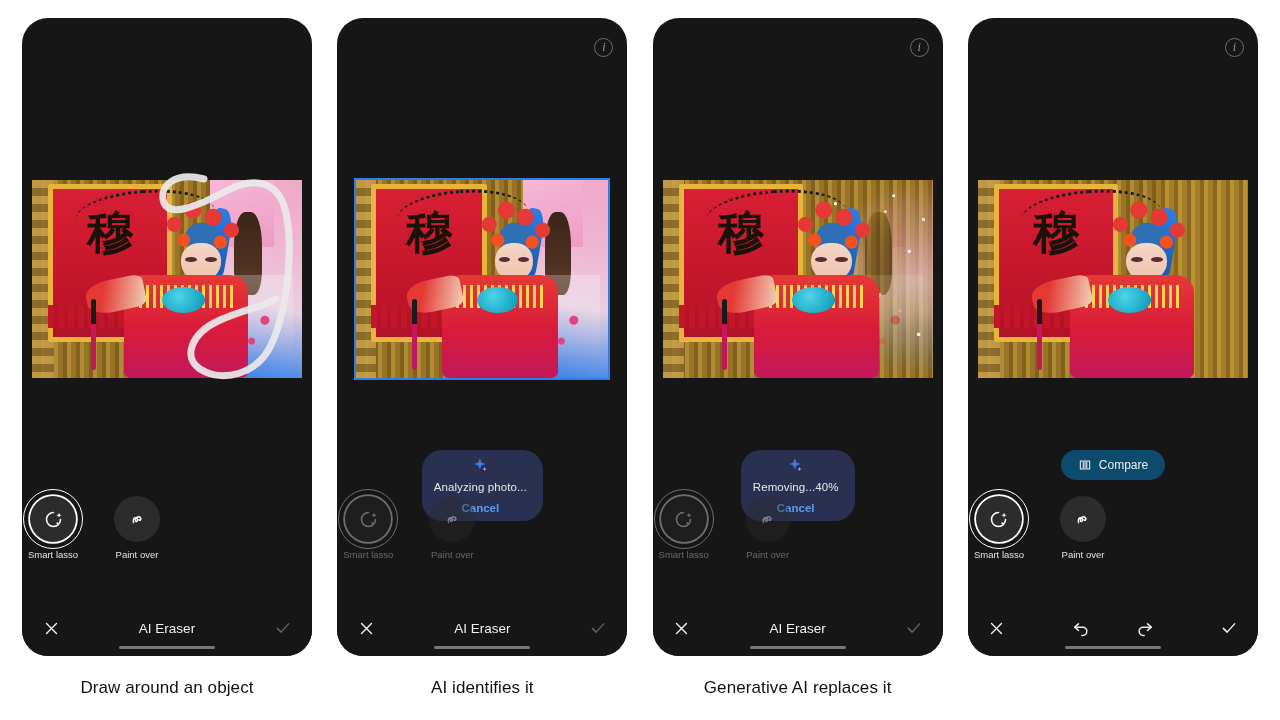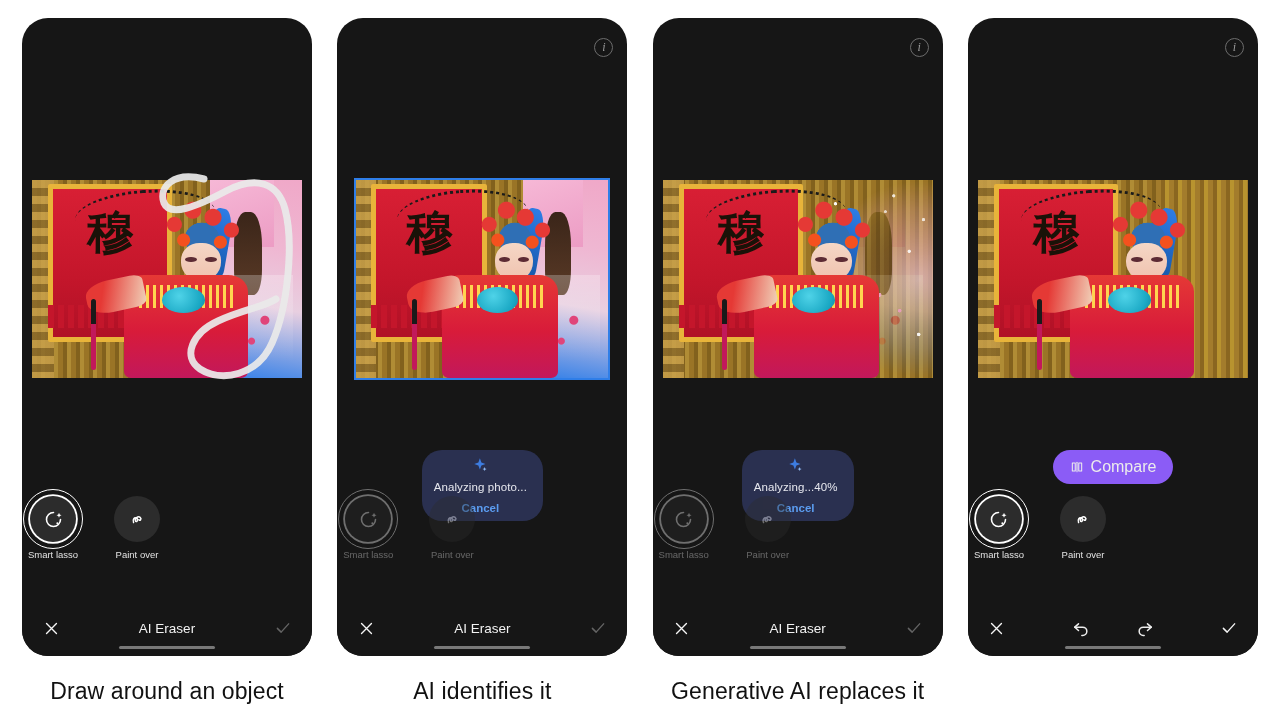--- a/index.html
+++ b/index.html
@@ -294,25 +294,25 @@
     border-radius: 20px;
     padding: 7px 16px 7px 12px;
     flex-direction: column;
   }
   .chip .spark { width: 15px; height: 15px; flex: none; }
   .chip-text { color: #e6e7ee; font-size: 11.5px; letter-spacing: .1px; }
   .chip-cancel { color: #5b9cf0; font-size: 11.5px; font-weight: 700; }
 
   .compare-btn {
     display: inline-flex; align-items: center; gap: 7px;
-    background: #8b5cf6;
+    background: #0c4a6e;
     border-radius: 20px;
     padding: 8px 17px;
     color: #ececec;
-    font-size: 16px;
+    font-size: 12px;
   }
   .compare-btn svg { flex: none; }
 
   
   .tools {
     position: absolute;
     top: 478px; left: 0; right: 0;
     display: flex;
     gap: 22px;
   }
@@ -370,21 +370,21 @@
     transform: translateX(-50%);
     width: 96px; height: 3.5px;
     background: #787878;
     border-radius: 3px;
   }
 
   
   .caption {
     margin-top: 22px;
     color: #111111;
-    font-size: 23px;
+    font-size: 17px;
     text-align: center;
     letter-spacing: .1px;
   }
 </style>
 </head>
 <body>
 
 <div class="stage">
 
   <div class="panel">
@@ -591,21 +591,21 @@
           </div>
         </div>
       </div>
 
       <div class="chip-row">
         <div class="chip">
           <svg class="spark" viewBox="0 0 24 24">
             <path d="M11 2 L13.4 8.6 L20 11 L13.4 13.4 L11 20 L8.6 13.4 L2 11 L8.6 8.6 Z" fill="#3d7ce0"></path>
             <path d="M18.5 16 l.95 2.3 2.3.95-2.3.95-.95 2.3-.95-2.3-2.3-.95 2.3-.95z" fill="#8fb8f2"></path>
           </svg>
-          <span class="chip-text">Analyzing...40%</span>
+          <span class="chip-text">Removing...40%</span>
           <span class="chip-cancel">Cancel</span>
         </div>
       </div>
 
       <div class="tools dim">
         <div class="tool active">
           <div class="tool-circle">
             <svg width="21" height="21" viewBox="0 0 24 24" fill="none">
               <path d="M20 12 A8 8 0 1 1 12 4" stroke="#fff" stroke-width="1.8" stroke-linecap="round"></path>
               <path d="M18.3 4.2 l.85 2.05 2.05.85-2.05.85-.85 2.05-.85-2.05L15.4 7.1l2.05-.85z" fill="#fff"></path>

